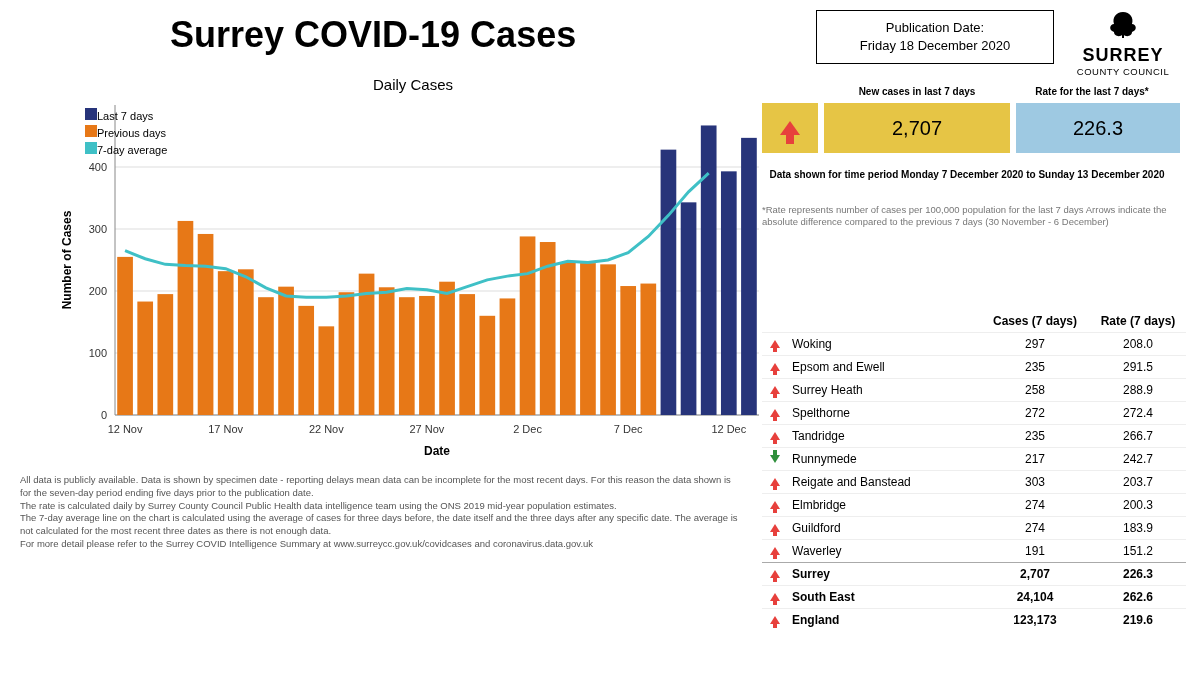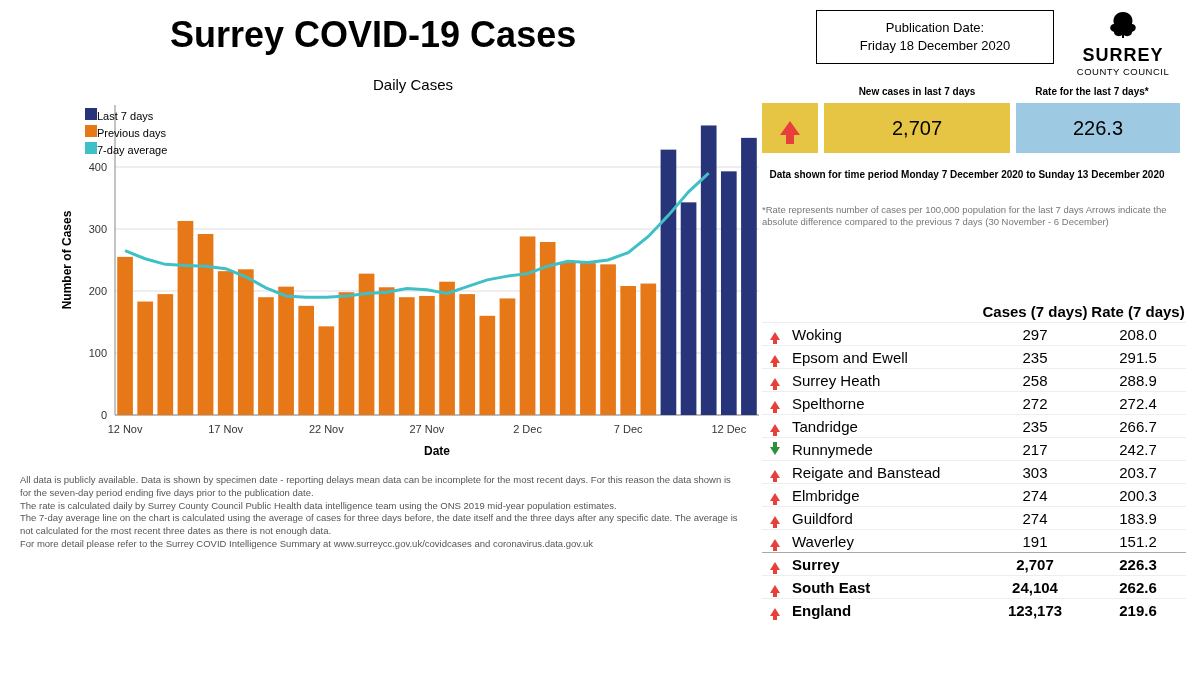--- a/index.html
+++ b/index.html
@@ -82,23 +82,23 @@
   .period-note {
     margin-top: 16px; font-size: 10px; font-weight: 700;
     text-align: center;
     width: 410px;
   }
   .rate-note  { margin-top: 24px; font-size: 9.5px; color: #777; width: 410px; line-height: 1.3; }
 
   
   .tbl {
     position: absolute;
-    left: 762px; top: 300px;
+    left: 762px; top: 310px;
     width: 424px;
-    font-size: 15px;
+    font-size: 12px;
   }
   .tbl .row { display: flex; align-items: center; height: 22px; border-top: 1px solid #eee; }
   .tbl .row.hdr { font-weight: 700; border-top: none; }
   .tbl .row.sep { border-top: 1.5px solid #aaa; }
   .tbl .c-ar { width: 26px; text-align: center; }
   .tbl .c-nm { width: 188px; padding-left: 4px; }
   .tbl .c-cs { width: 110px; text-align: center; }
   .tbl .c-rt { width: 96px;  text-align: center; }
   .bold { font-weight: 700; }
 

